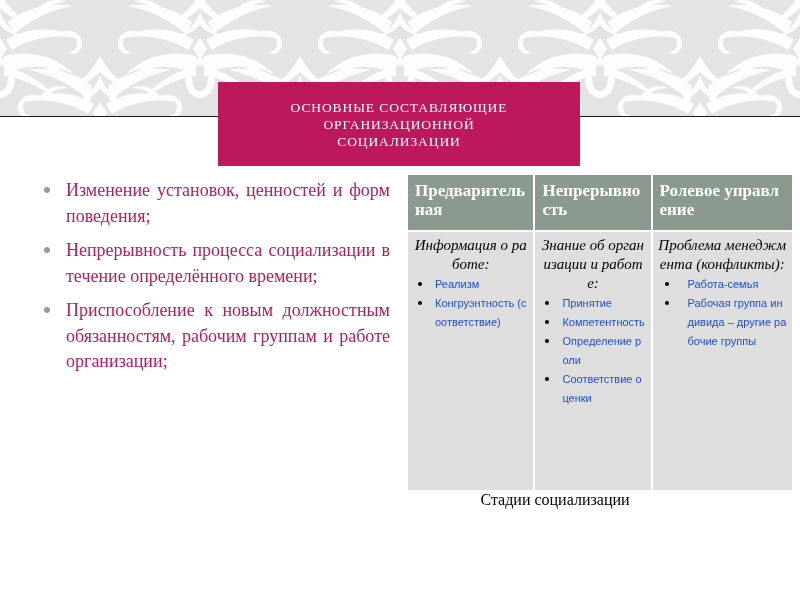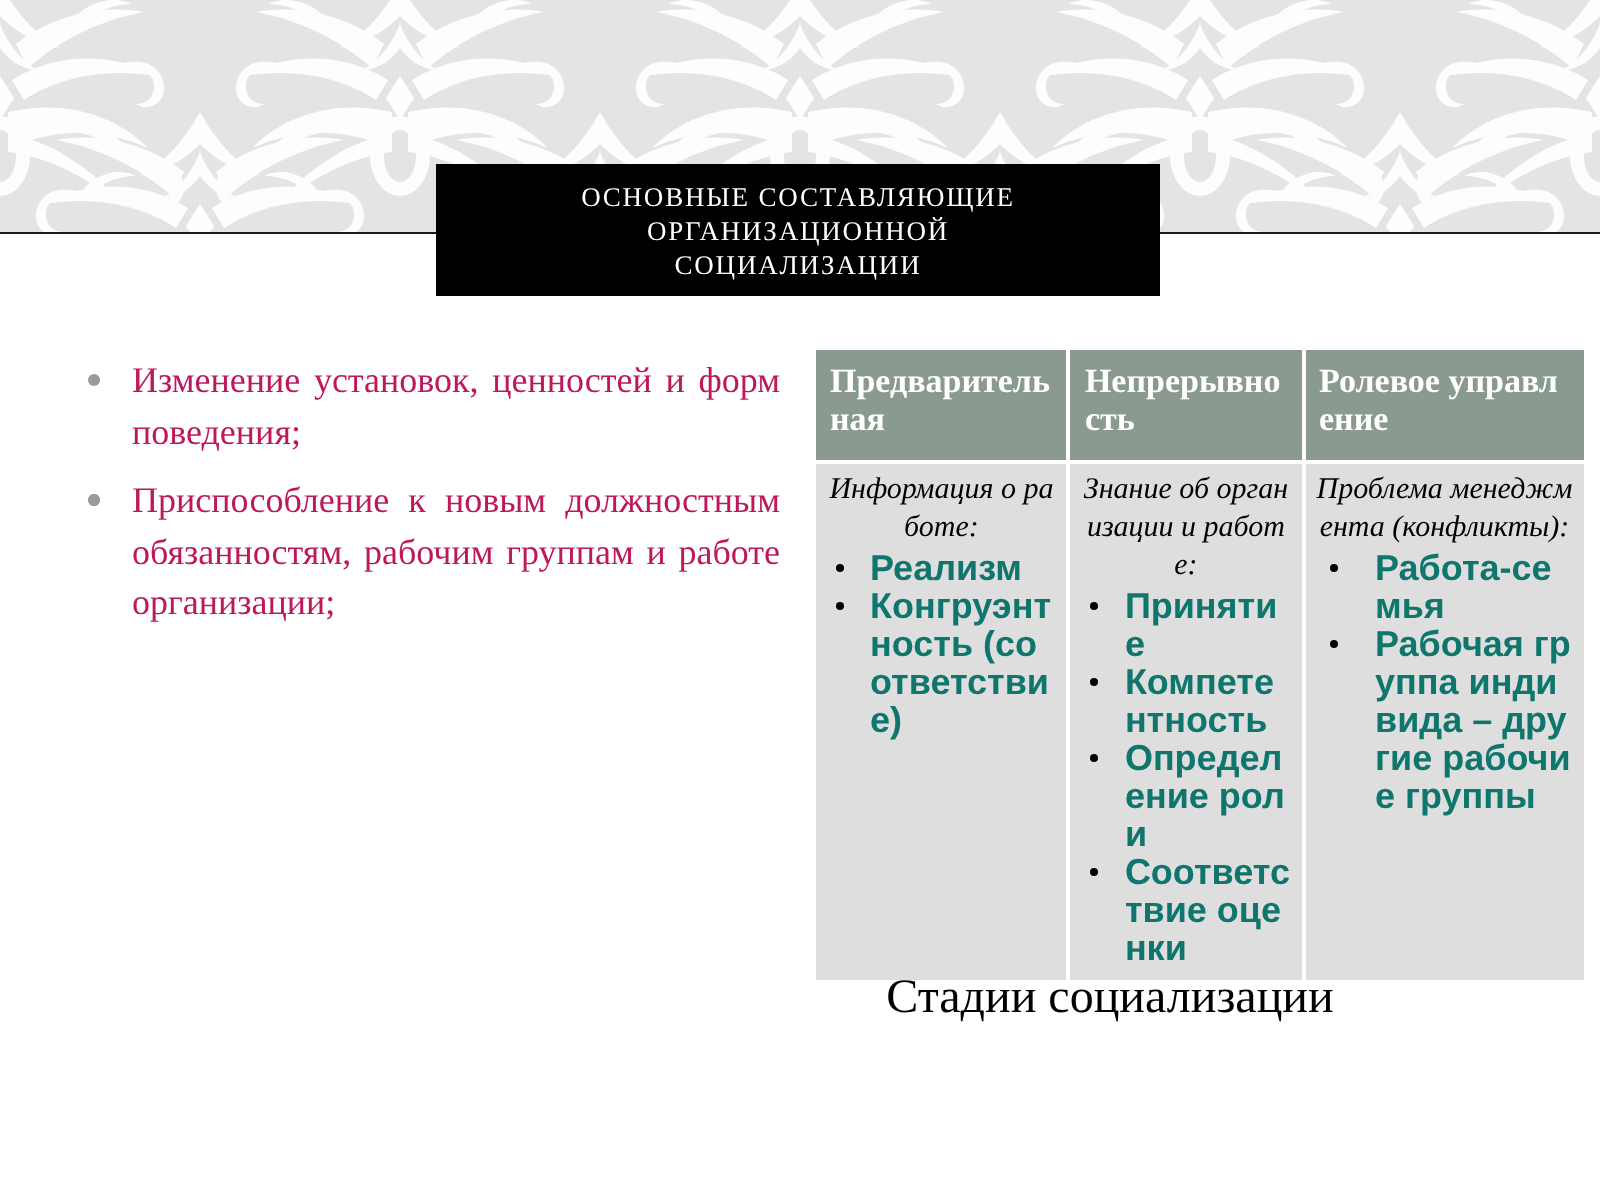--- a/index.html
+++ b/index.html
@@ -43,22 +43,22 @@
     height: 1px;
     background: #1a1a1a;
   }
 
   
   .title-plate {
     position: absolute;
     left: 218px;
     top: 82px;
     width: 362px;
-    height: 66px;
-    background: #000000;
+    height: 84px;
+    background: #be185d;
     display: flex;
     align-items: center;
     justify-content: center;
     z-index: 5;
   }
   .title-text {
     color: #ffffff;
     font-family: "Liberation Serif", "DejaVu Serif", serif;
     font-size: 13.5px;
     line-height: 17px;
@@ -152,26 +152,25 @@
   }
   .cell-list {
     list-style: none;
     margin: 0;
     padding: 0;
   }
   .cell-list li {
     position: relative;
     padding-left: 22px;
     font-family: "Liberation Sans", "DejaVu Sans", sans-serif;
-    font-size: 18px;
+    font-size: 11px;
     line-height: 19px;
-    color: #0f766e;
+    color: #1d4ed8;
     word-break: break-all;
     margin-bottom: 0;
-    font-weight: bold;
   }
   .cell-list li .dot {
     position: absolute;
     left: 5px;
     top: 7px;
     width: 4px;
     height: 4px;
     border-radius: 50%;
     background: #000000;
   }
@@ -179,21 +178,21 @@
   .cell-list.indented li .dot { left: 7px; }
 
   
   .caption {
     position: absolute;
     left: 430px;
     top: 487px;
     width: 250px;
     text-align: center;
     font-family: "Liberation Serif", "DejaVu Serif", serif;
-    font-size: 24px;
+    font-size: 16px;
     line-height: 25px;
     color: #000000;
     z-index: 4;
   }
 </style>
 </head>
 <body>
 
 <div id="slide">
 
@@ -252,20 +251,21 @@
 СОЦИАЛИЗАЦИИ</div>
   </div>
 
   <div class="bullets">
     <div class="bullet-row">
       <span class="bullet-dot"></span>
       <span>Изменение установок, ценностей и форм поведения;</span>
     </div>
     <div class="bullet-row">
       <span class="bullet-dot"></span>
+      <span>Непрерывность процесса социализации в течение определённого времени;</span>
     </div>
     <div class="bullet-row">
       <span class="bullet-dot"></span>
       <span>Приспособление к новым должностным обязанностям, рабочим группам и работе организации;</span>
     </div>
   </div>
 
   <div class="table-wrap">
     <table class="tbl">
       <thead>

